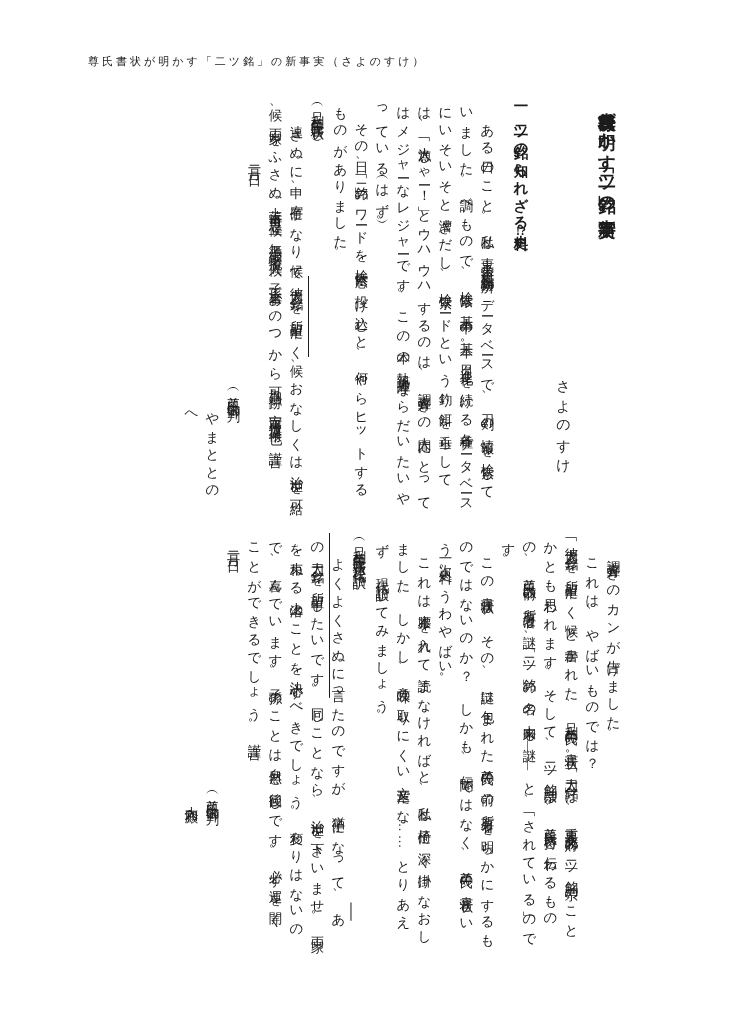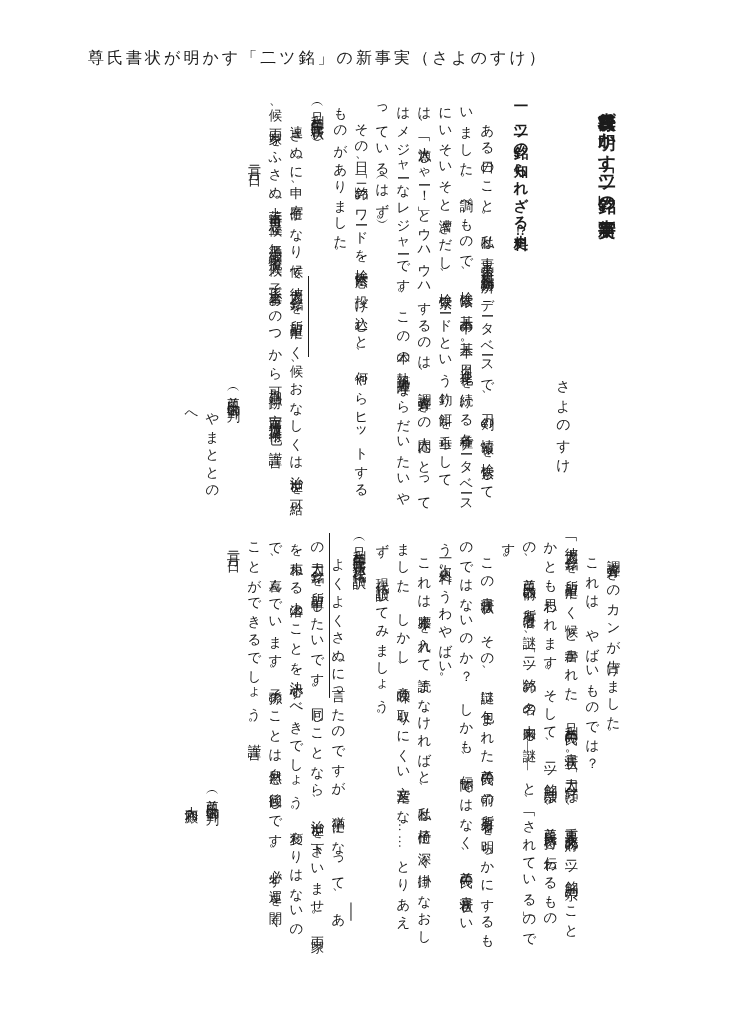--- a/index.html
+++ b/index.html
@@ -2,22 +2,22 @@
 <html lang="ja"><head>
 <meta charset="utf-8">
 <style>
   html,body { margin:0; padding:0; background:#e8e8e8; }
   .page {
     position:relative; width:730px; height:1024px; margin:0 auto;
     background:#ffffff; color:#1c1c1c; overflow:hidden;
     font-family:"Liberation Serif","DejaVu Serif",serif;
   }
   .running-head {
-    position:absolute; top:48px; left:88px;
-    font-size:16px; letter-spacing:3px; white-space:nowrap;
+    position:absolute; top:54px; left:88px;
+    font-size:11px; letter-spacing:3px; white-space:nowrap;
   }
   .dan {
     position:absolute; writing-mode:vertical-rl; text-orientation:mixed;
   }
   .dan-top    { top:98px;  left:100px; width:524px; height:412px; }
   .dan-bottom { top:533px; left:58px;  width:566px; height:412px; }
   p, h1, h2 { margin:0; padding:0; font-weight:normal; }
   .body { font-size:13.5px; letter-spacing:2.9px; line-height:21px; }
   .indent { text-indent:16px; }
   .title {

